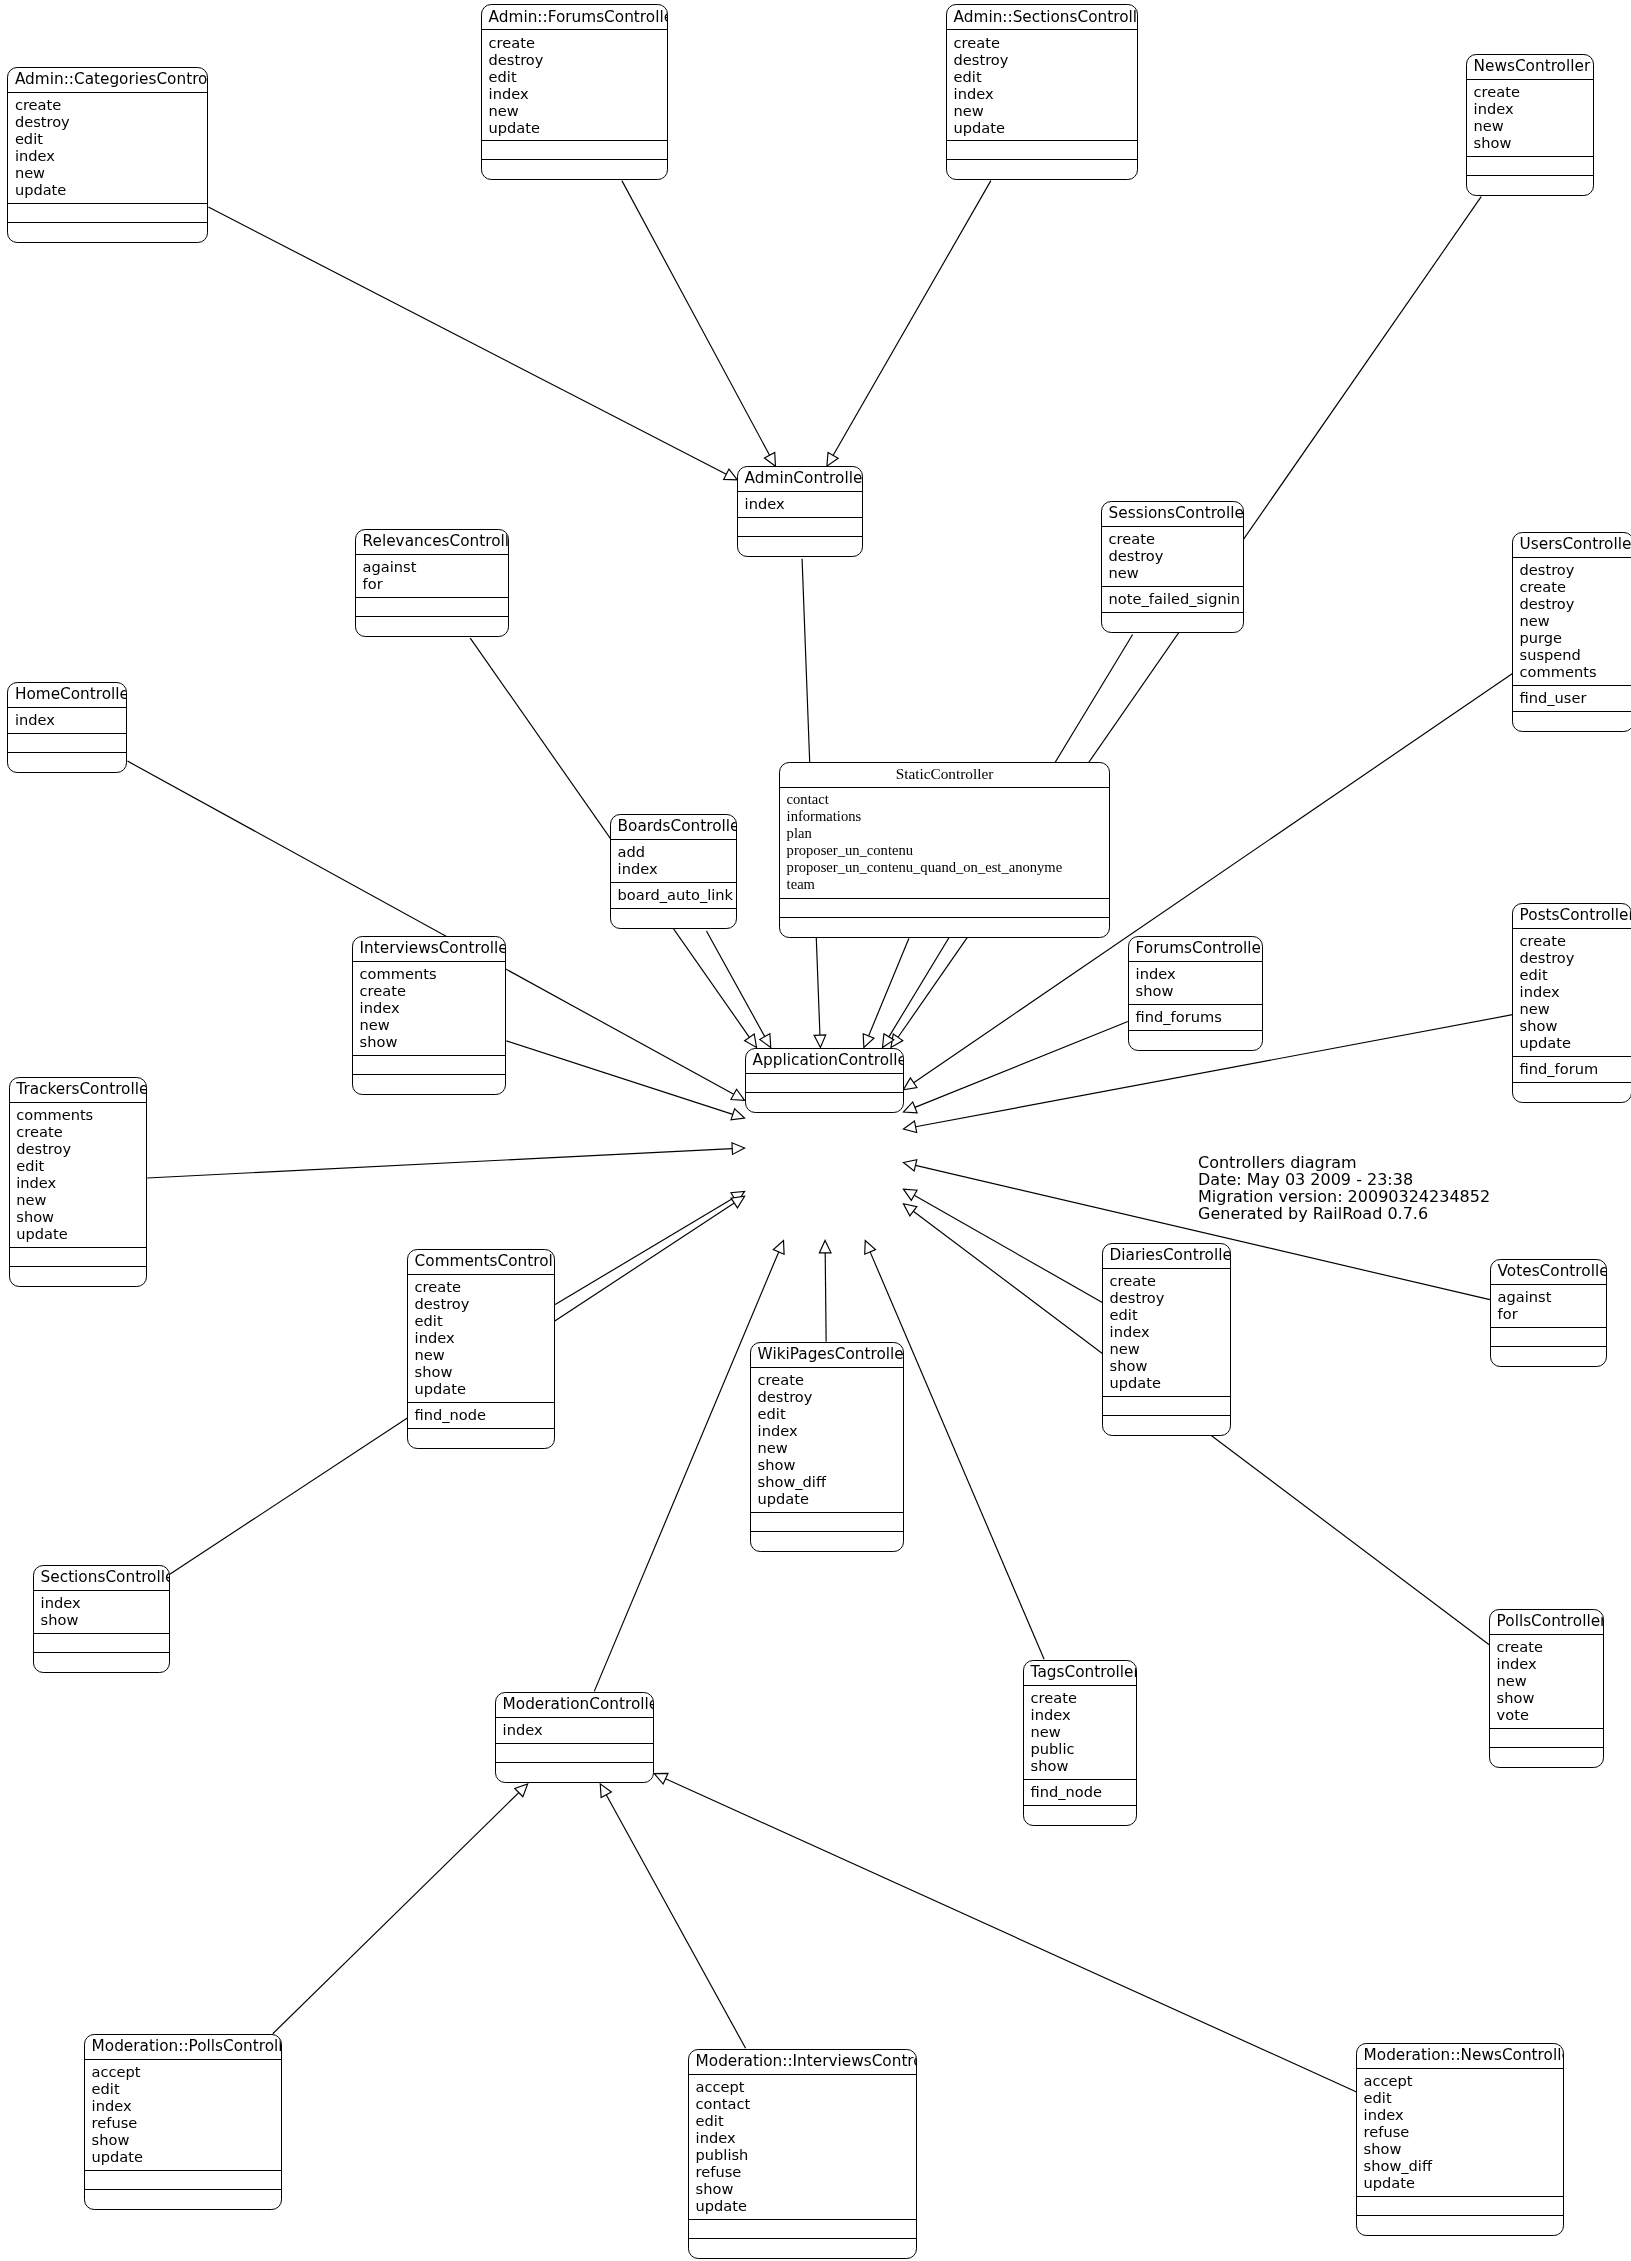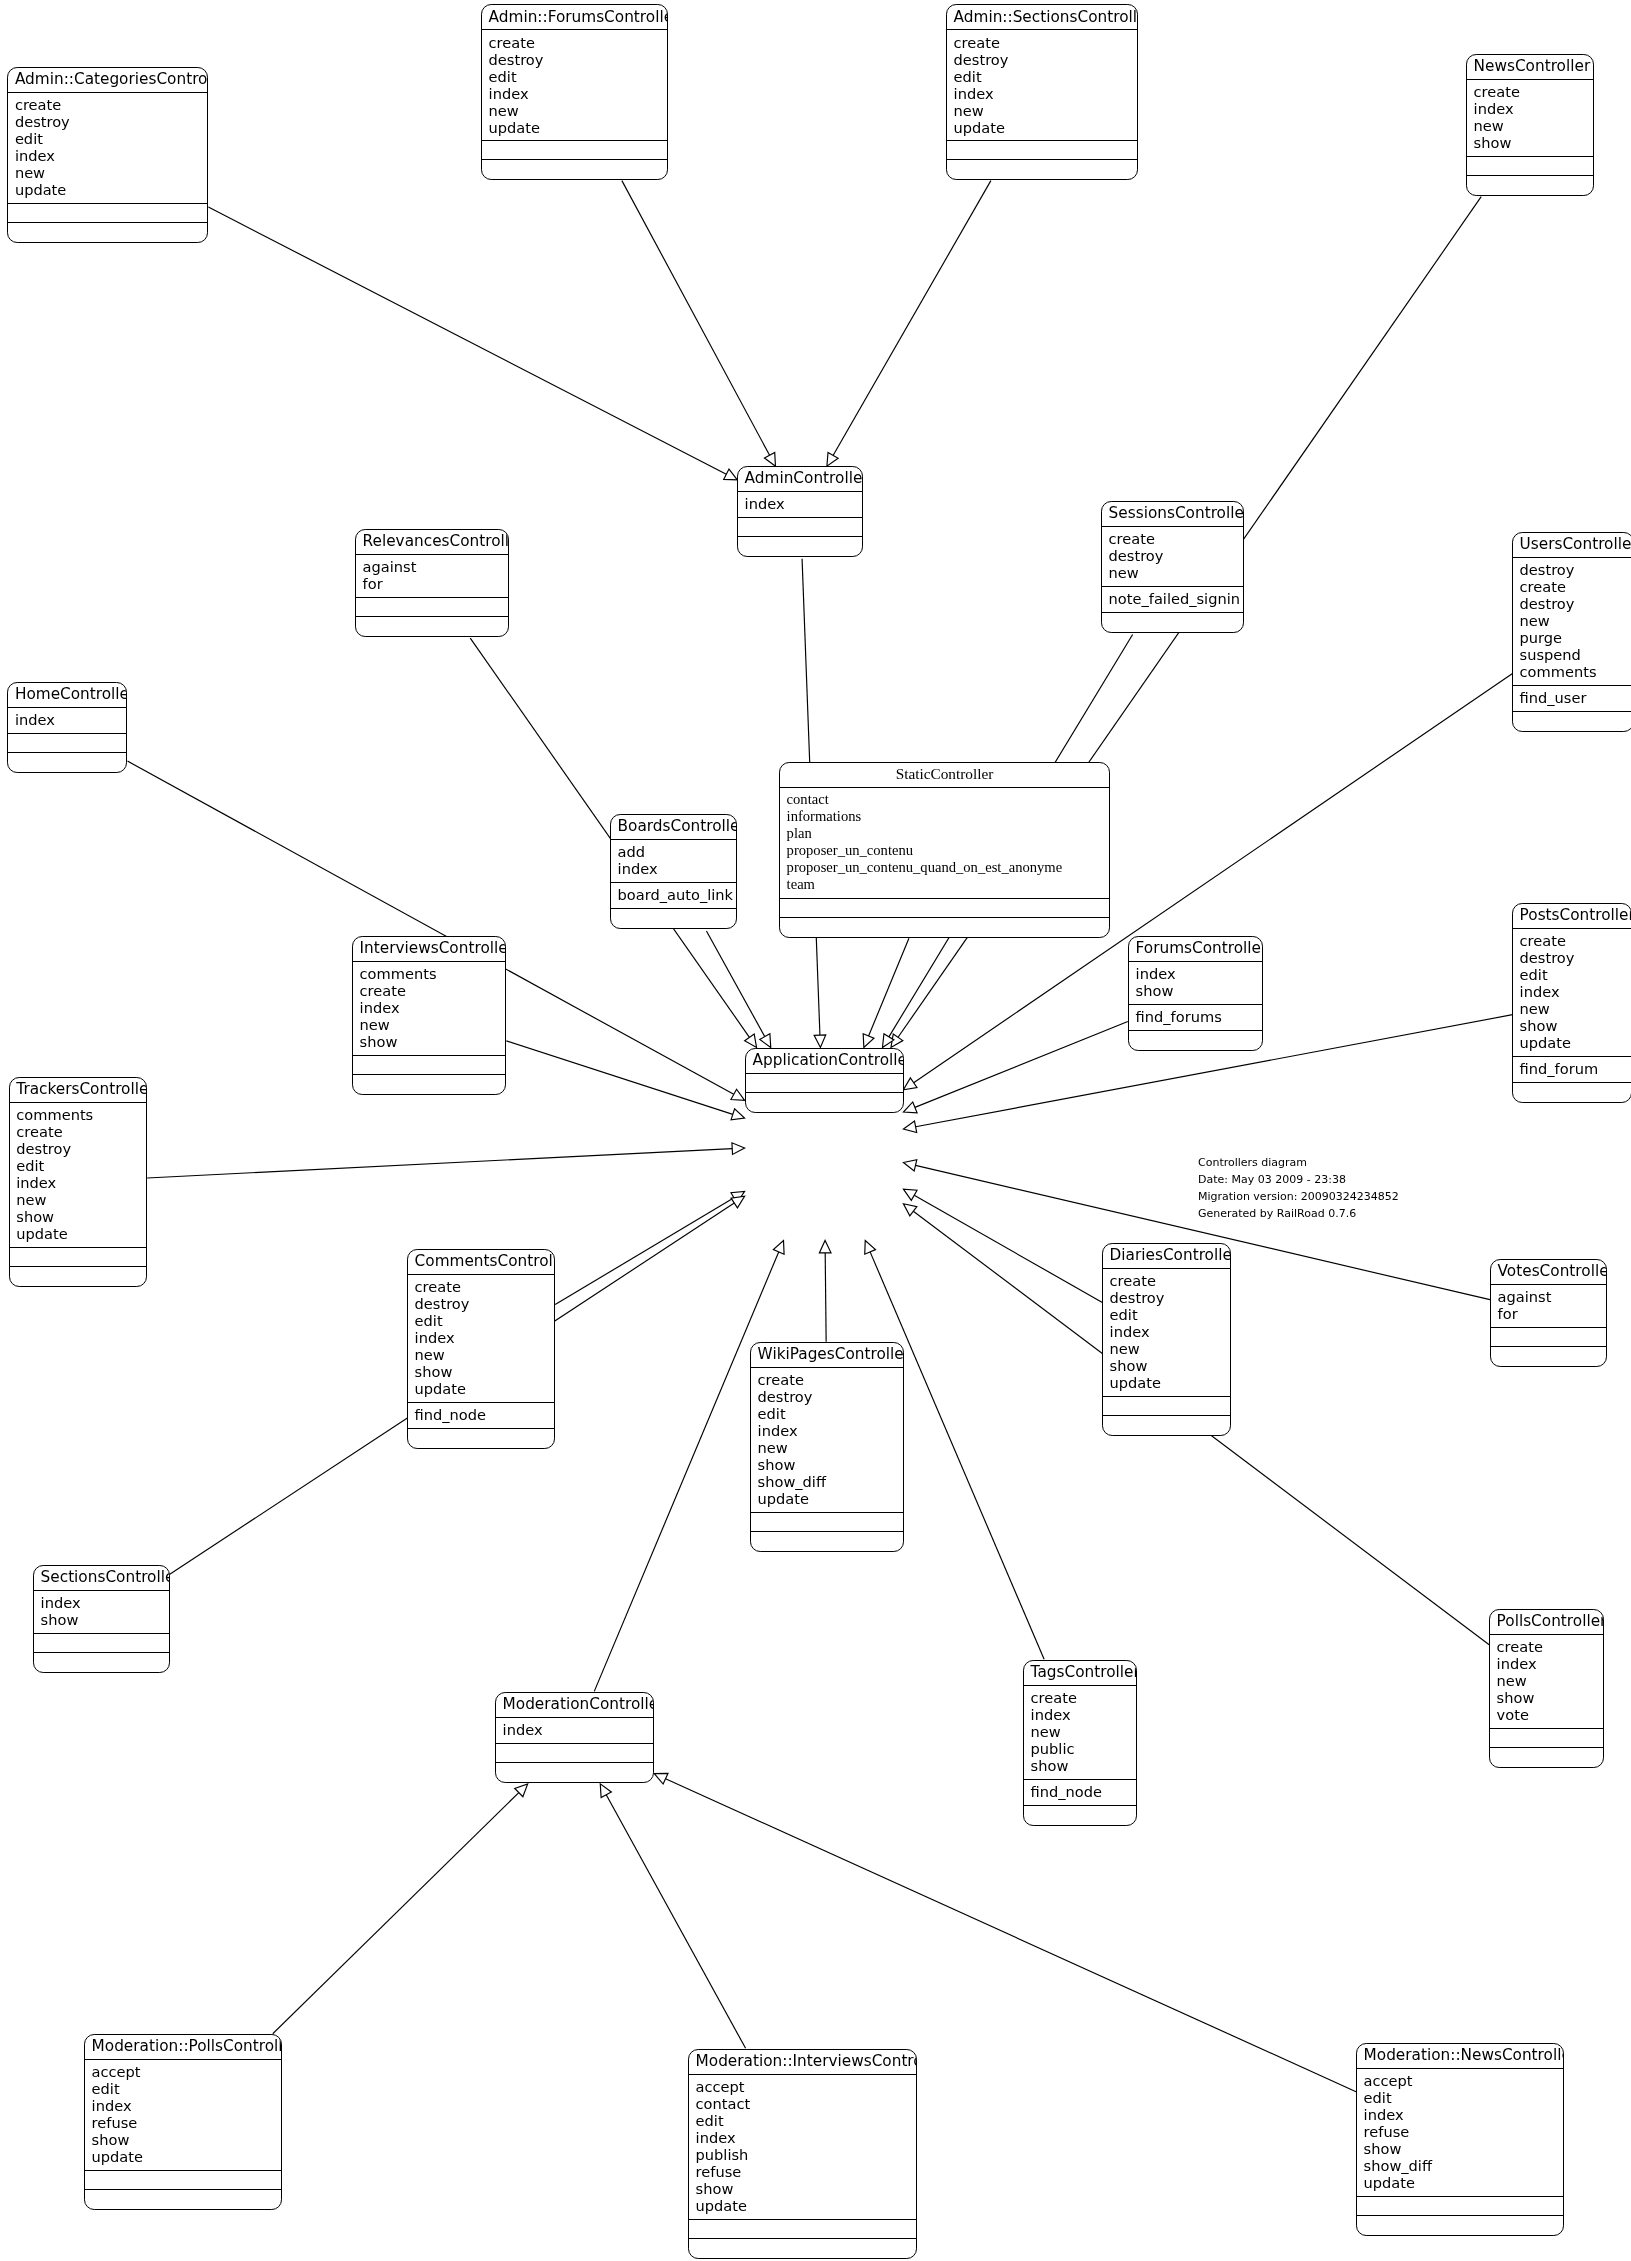--- a/index.html
+++ b/index.html
@@ -50,21 +50,21 @@
   .compartment:last-child { border-bottom: none; }
   .compartment.empty { min-height: 19px; padding: 3.6px 6.6px; }
   .member {
     font-size: 14.6px;
     line-height: 17px;
     color: #000000;
     white-space: nowrap;
   }
   .legend {
     position: absolute;
-    font-size: 11px;
+    font-size: 16px;
     line-height: 17px;
     color: #000000;
     white-space: nowrap;
     z-index: 4;
   }
   .legend div { white-space: nowrap; }
 </style>
 </head>
 <body>
 

